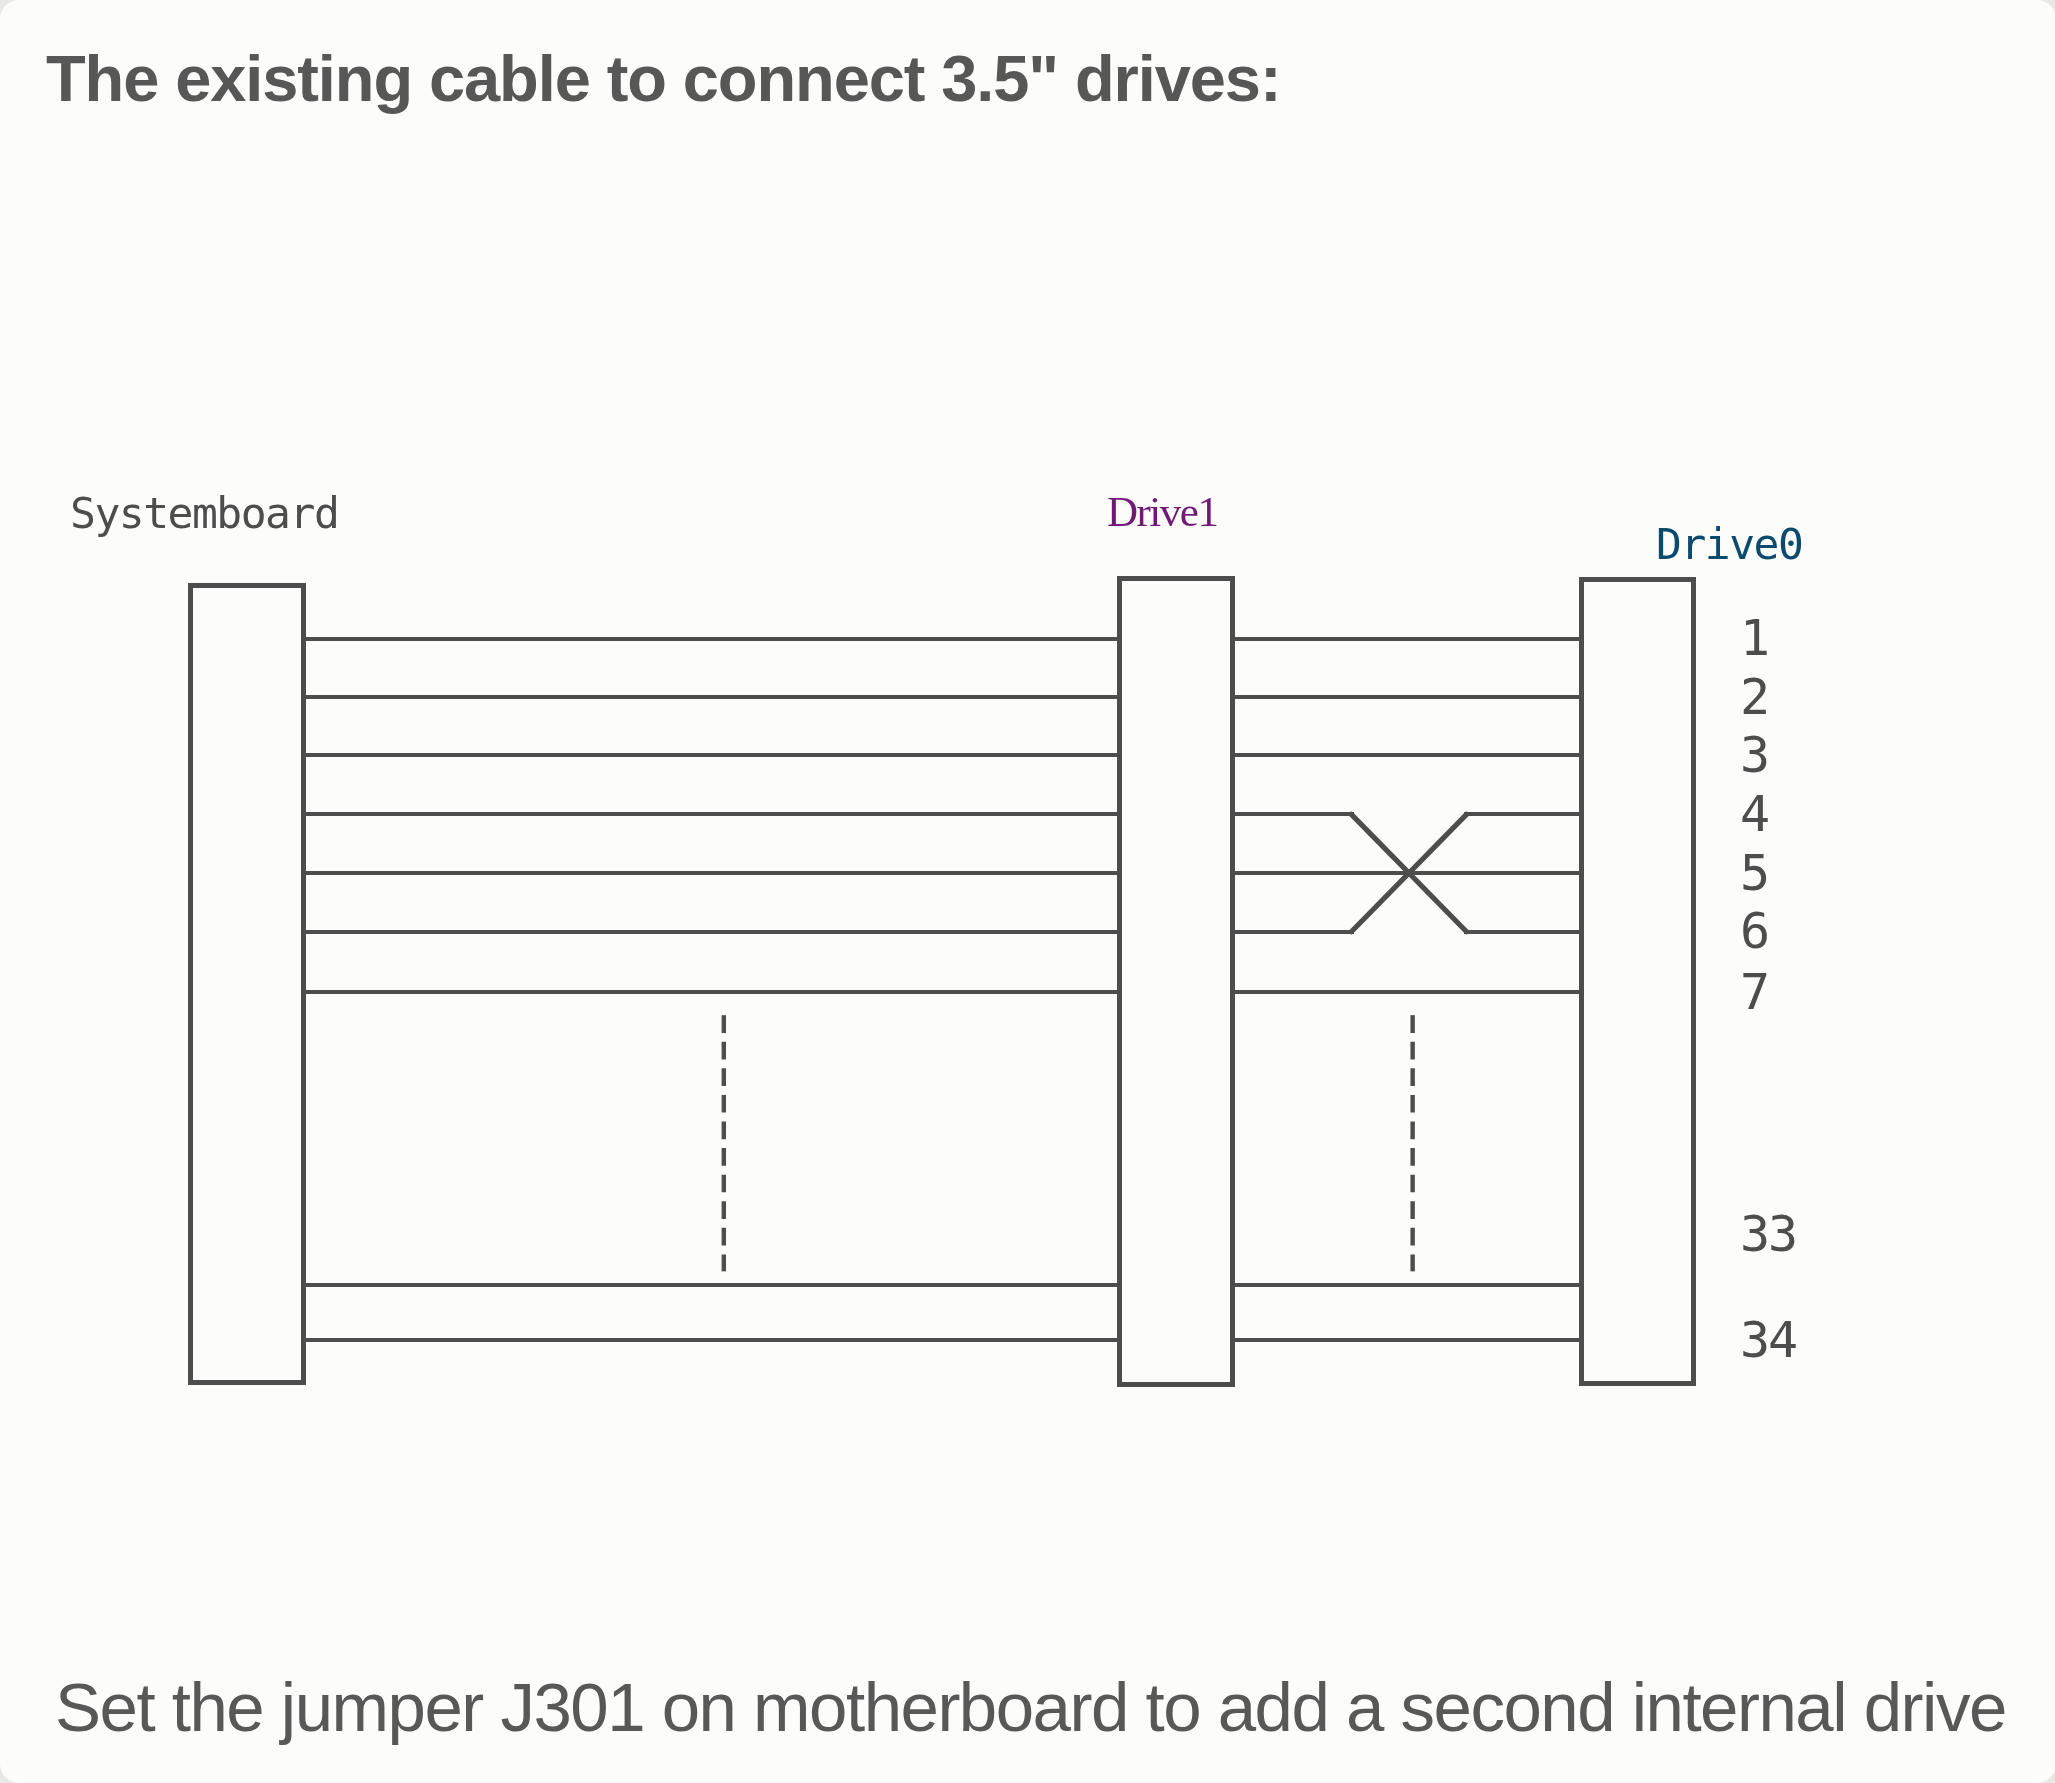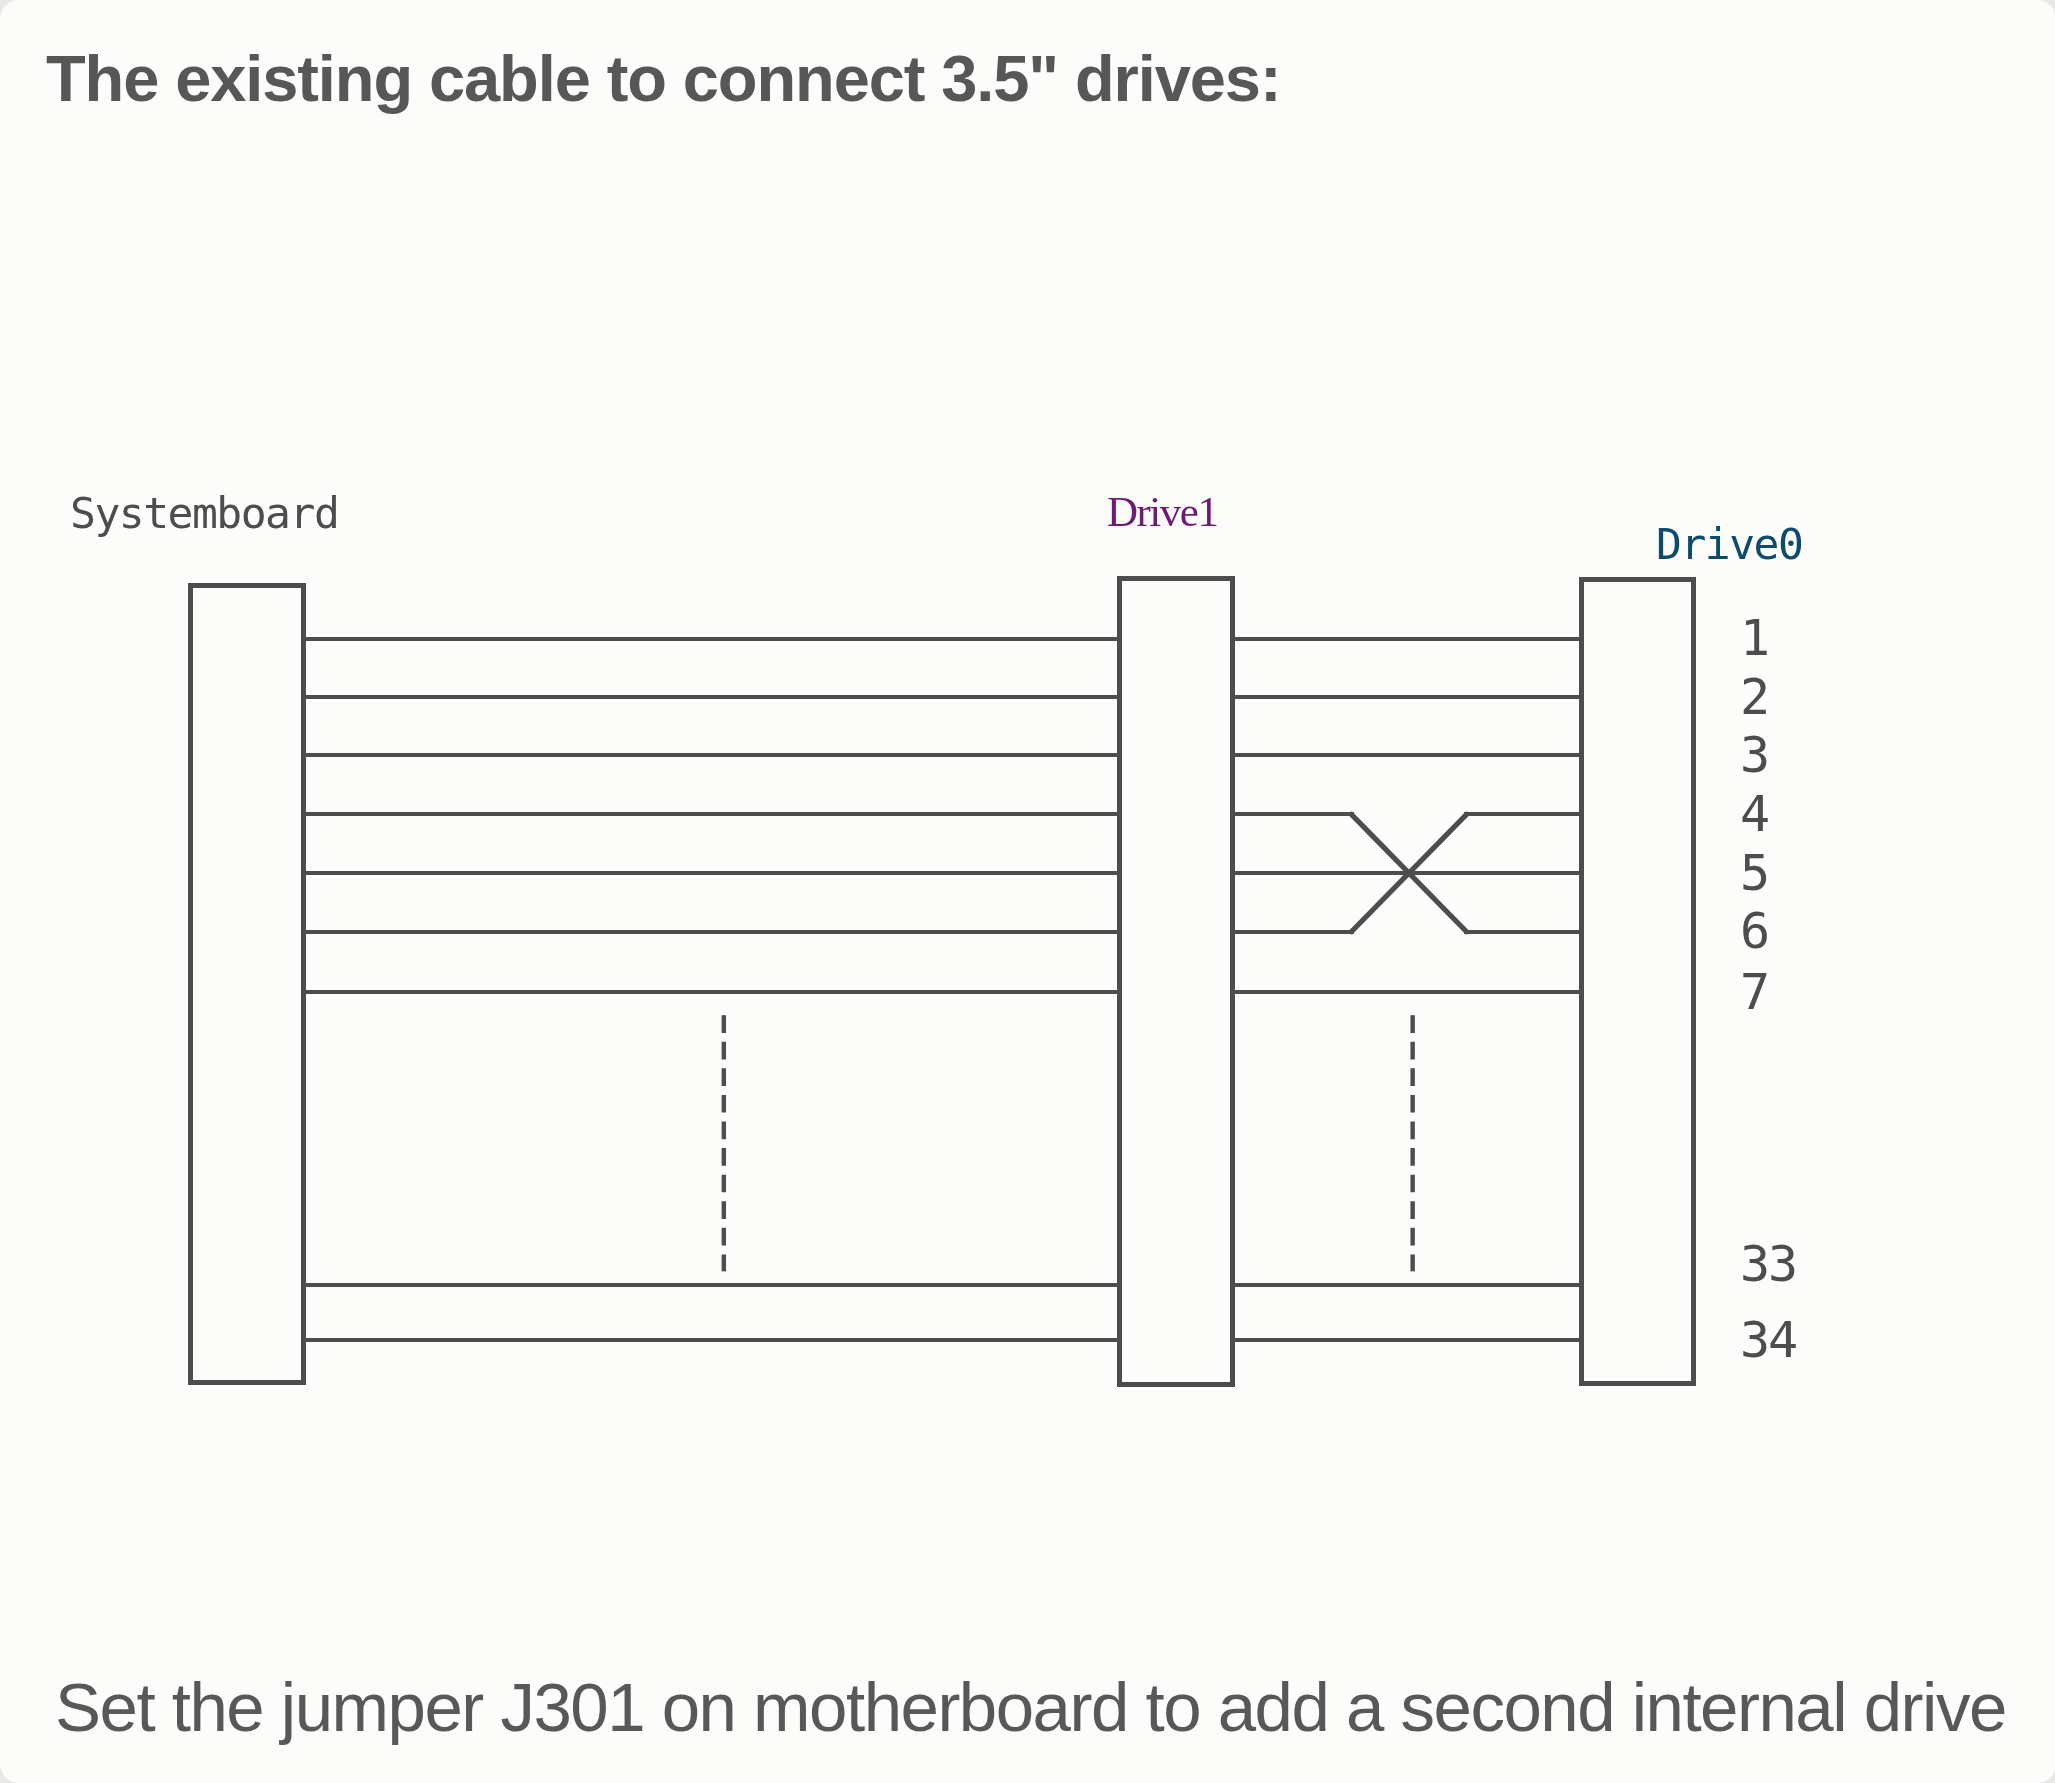--- a/index.html
+++ b/index.html
@@ -113,21 +113,21 @@
       <div class="pin-number" style="left: 1740px; top: 847px; color: rgb(77, 77, 77);">5</div>
       <div class="wire" style="left: 304px; top: 930px; width: 815px; height: 4.4px; background: rgb(77, 77, 77);"></div>
       <div class="wire" style="left: 1232px; top: 930px; width: 122px; height: 4.4px; background: rgb(77, 77, 77);"></div>
       <div class="wire" style="left: 1464px; top: 930px; width: 117px; height: 4.4px; background: rgb(77, 77, 77);"></div>
       <div class="pin-number" style="left: 1740px; top: 905px; color: rgb(77, 77, 77);">6</div>
       <div class="wire" style="left: 304px; top: 990px; width: 815px; height: 4.4px; background: rgb(77, 77, 77);"></div>
       <div class="wire" style="left: 1232px; top: 990px; width: 350px; height: 4.4px; background: rgb(77, 77, 77);"></div>
       <div class="pin-number" style="left: 1740px; top: 966px; color: rgb(77, 77, 77);">7</div>
       <div class="wire" style="left: 304px; top: 1283px; width: 815px; height: 4.4px; background: rgb(77, 77, 77);"></div>
       <div class="wire" style="left: 1232px; top: 1283px; width: 350px; height: 4.4px; background: rgb(77, 77, 77);"></div>
-      <div class="pin-number" style="left: 1740px; top: 1238px; color: rgb(77, 77, 77);">33</div>
+      <div class="pin-number" style="left: 1740px; top: 1208px; color: rgb(77, 77, 77);">33</div>
       <div class="wire" style="left: 304px; top: 1338px; width: 815px; height: 4.4px; background: rgb(77, 77, 77);"></div>
       <div class="wire" style="left: 1232px; top: 1338px; width: 350px; height: 4.4px; background: rgb(77, 77, 77);"></div>
       <div class="pin-number" style="left: 1740px; top: 1314px; color: rgb(77, 77, 77);">34</div>
     </div>
 
   <div class="caption">Set the jumper J301 on motherboard to add a second internal drive</div>
 </div>
 
 
 </body></html>

